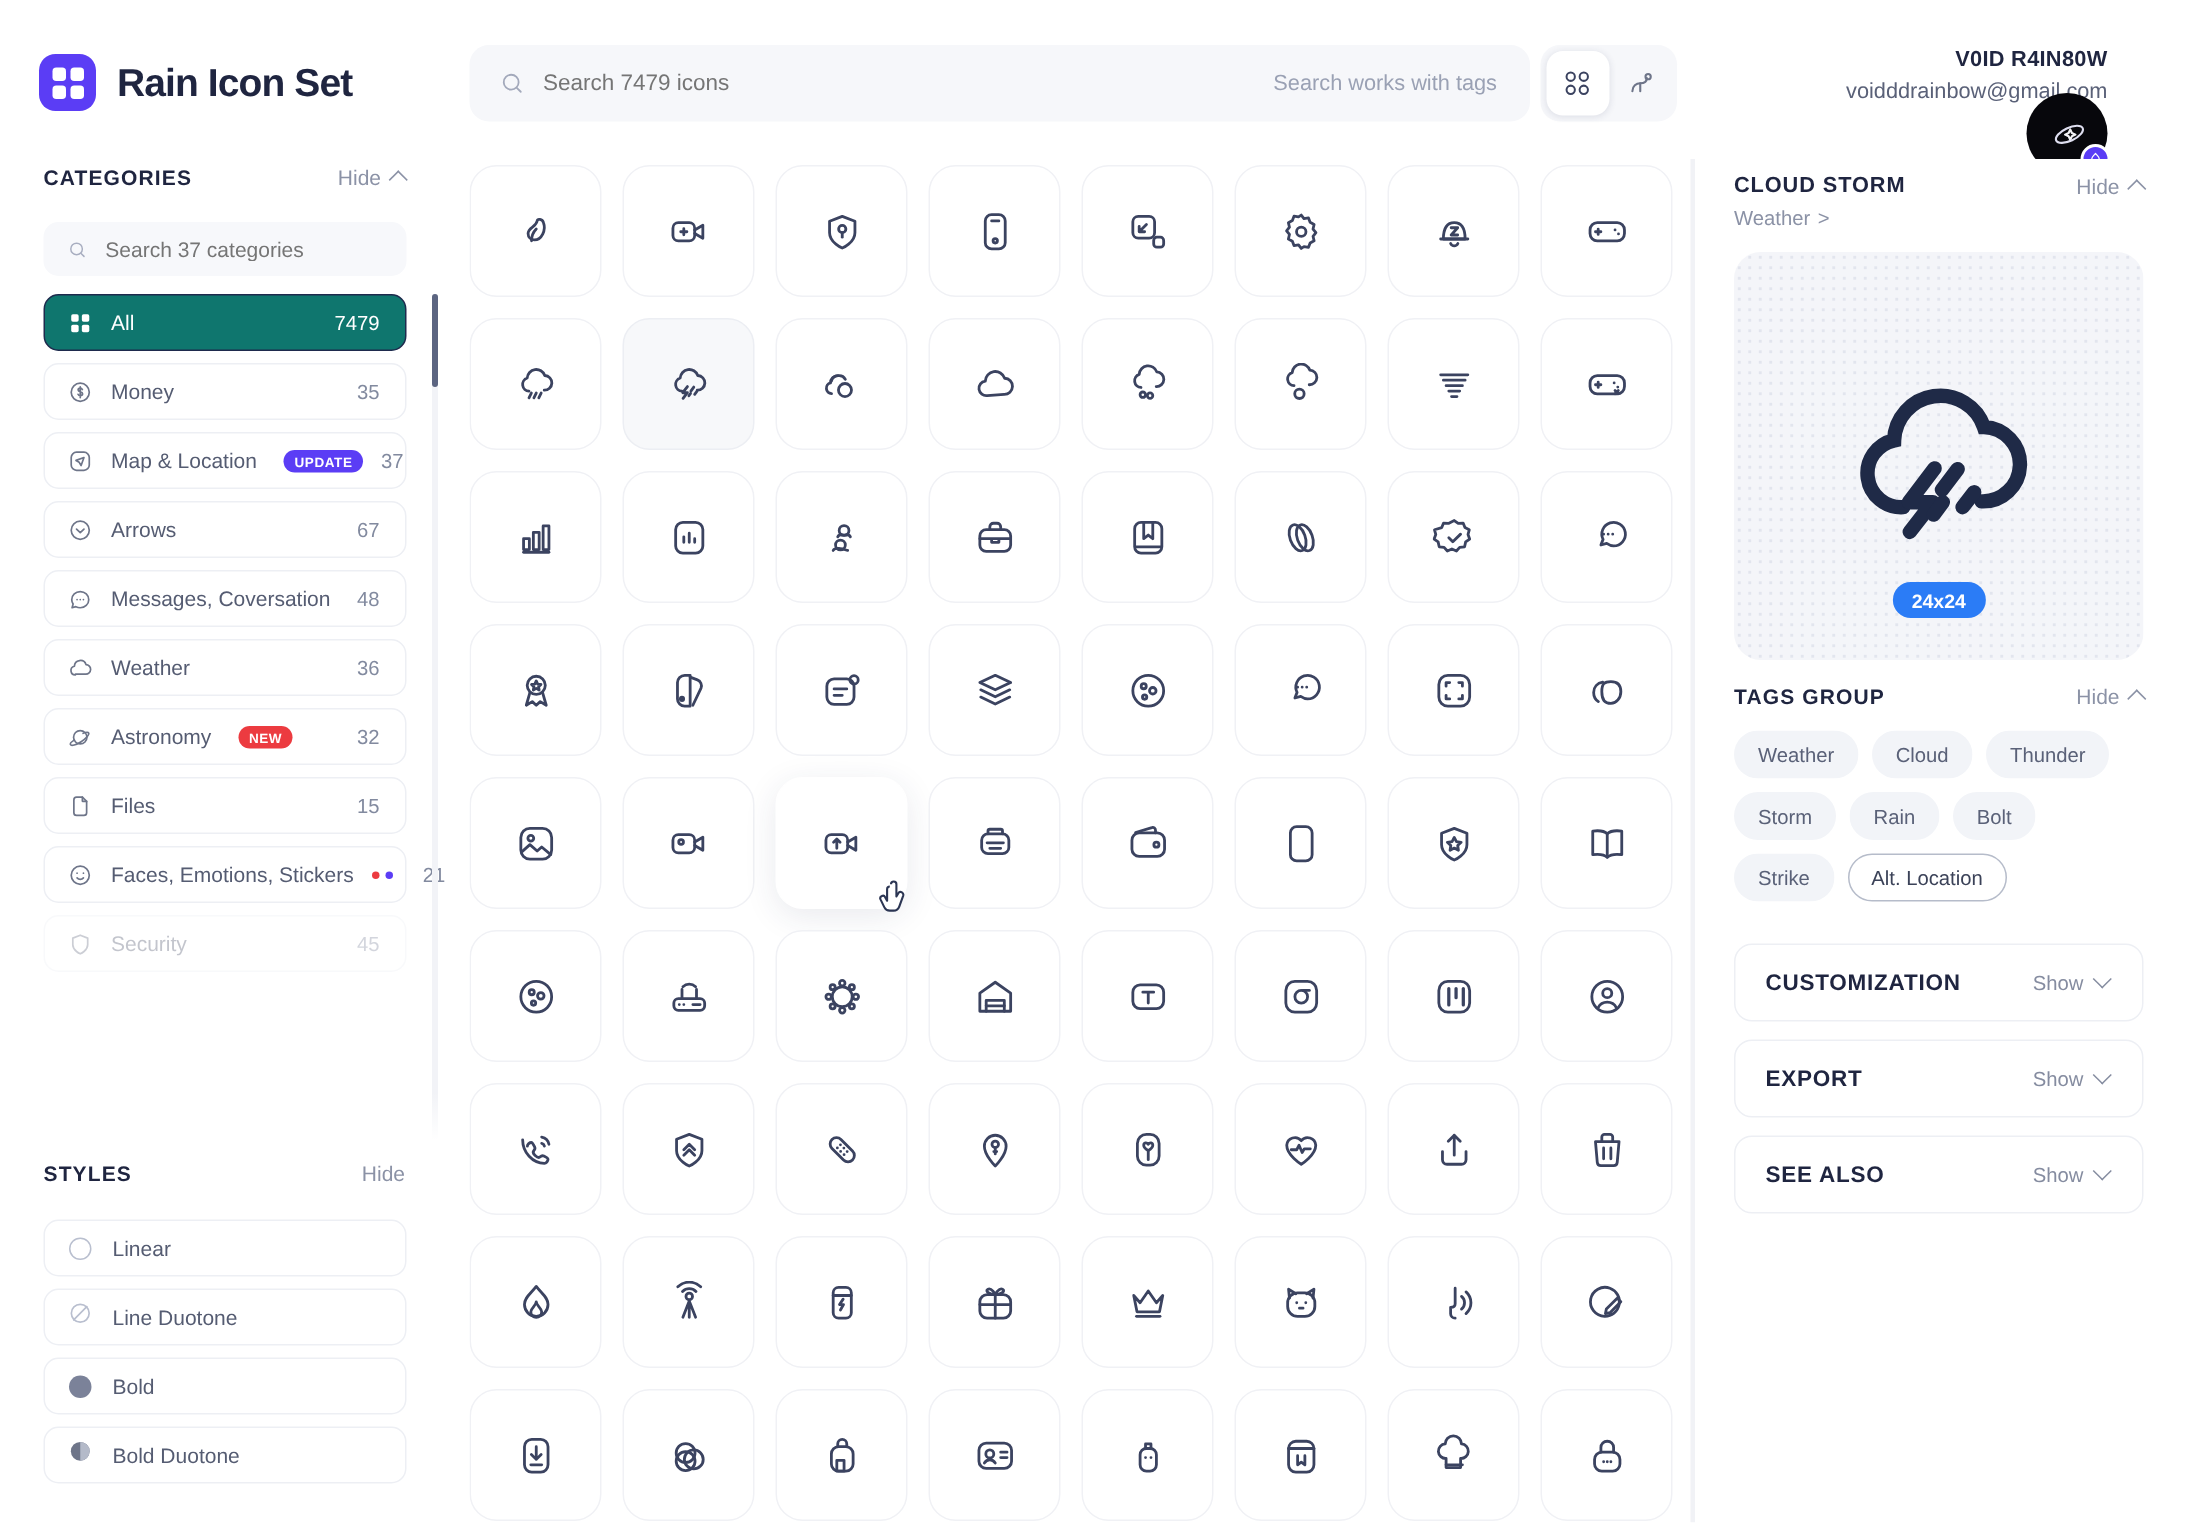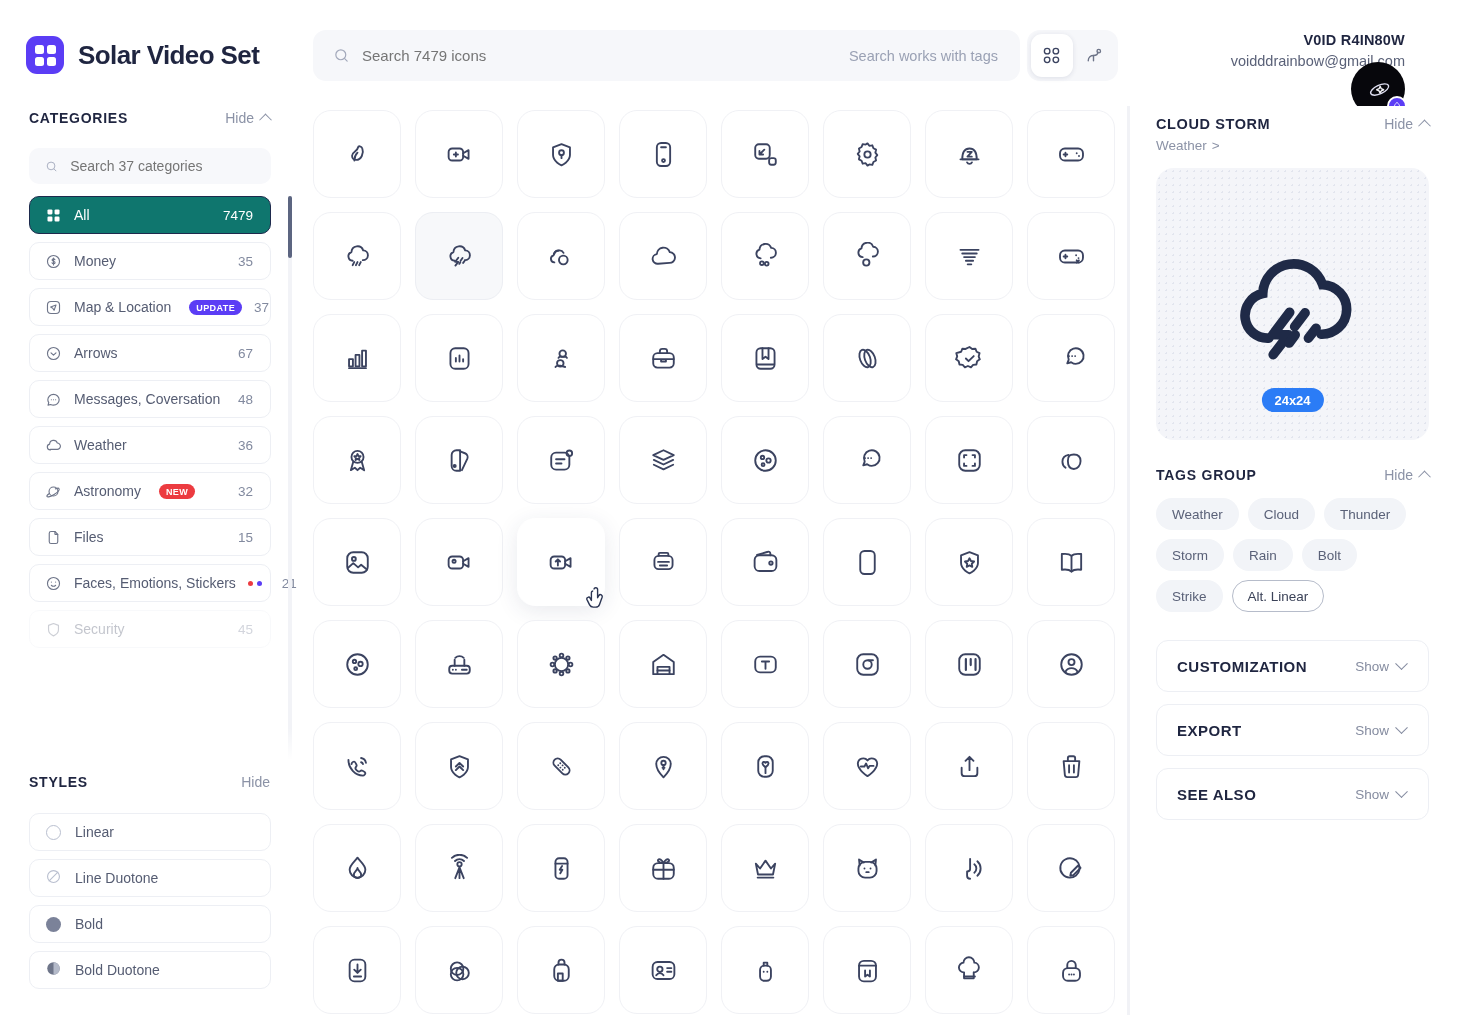--- a/index.html
+++ b/index.html
@@ -125,21 +125,21 @@
     background-image: radial-gradient(#e2e5ee 1px, transparent 1px);
     background-size: 7px 7px;
     display: flex; align-items: center; justify-content: center;
   }
   .size-badge {
     position: absolute; left: 50%; transform: translateX(-50%); bottom: 28px;
     background: #2b7cf6; color: #fff; font-size: 13px; font-weight: bold;
     padding: 5px 13px 4px 13px; border-radius: 12px;
   }
 
-  .tags-head { margin-top: 27px; padding: 0 30px 0 26px; display: flex; justify-content: space-between; align-items: center; }
+  .tags-head { margin-top: 16px; padding: 0 30px 0 26px; display: flex; justify-content: space-between; align-items: center; }
   .tags { margin: 15px 28px 0 26px; display: flex; flex-wrap: wrap; gap: 9px; }
   .tag {
     background: #f2f4f8; border: 1px solid transparent; border-radius: 16px; padding: 8px 15px 7px 15px;
     font-size: 13.5px; color: #5a6178; cursor: pointer; white-space: nowrap;
   }
   .tag.outline { background: #fff; border-color: #b6bcca; color: #3b4258; }
 
   .acc-row {
     margin: 0 30px 0 26px; height: 52px; border: 1px solid #edeff4; border-radius: 12px;
     display: flex; align-items: center; justify-content: space-between; padding: 0 22px 0 20px; cursor: pointer;
@@ -158,21 +158,21 @@
 
   <div class="brand">
     <div class="brand-mark">
       <div class="q">
           <i></i>
           <i></i>
           <i></i>
           <i></i>
         </div>
     </div>
-    <div class="brand-name">Solar Video Set</div>
+    <div class="brand-name">Rain Icon Set</div>
   </div>
 
   <div class="searchwrap">
     <div class="searchbar">
       <svg width="17" height="17" viewBox="0 0 24 24" fill="none">
         <circle cx="11" cy="11" r="7" stroke="#a3a9bb" stroke-width="1.7"></circle>
         <path d="M16.5 16.5L20 20" stroke="#a3a9bb" stroke-width="1.7" stroke-linecap="round"></path>
       </svg>
       <input class="ph" placeholder="Search 7479 icons" style="">
       <div class="hint">Search works with tags</div>
@@ -1052,21 +1052,21 @@
       </div>
     </div>
     <div class="tags" id="tag-list">
         <div class="tag">Weather</div>
         <div class="tag">Cloud</div>
         <div class="tag">Thunder</div>
         <div class="tag">Storm</div>
         <div class="tag">Rain</div>
         <div class="tag">Bolt</div>
         <div class="tag">Strike</div>
-        <div class="tag outline">Alt. Linear</div>
+        <div class="tag outline">Alt. Location</div>
       </div>
 
     <div id="accordion-list" style="margin-top:28px">
         <div class="acc-row" style="margin-bottom: 12px;">
           <span class="acc-title">CUSTOMIZATION</span>
           <span class="acc-show">Show<span class="chev down"></span></span>
         </div>
         <div class="acc-row" style="margin-bottom: 12px;">
           <span class="acc-title">EXPORT</span>
           <span class="acc-show">Show<span class="chev down"></span></span>

